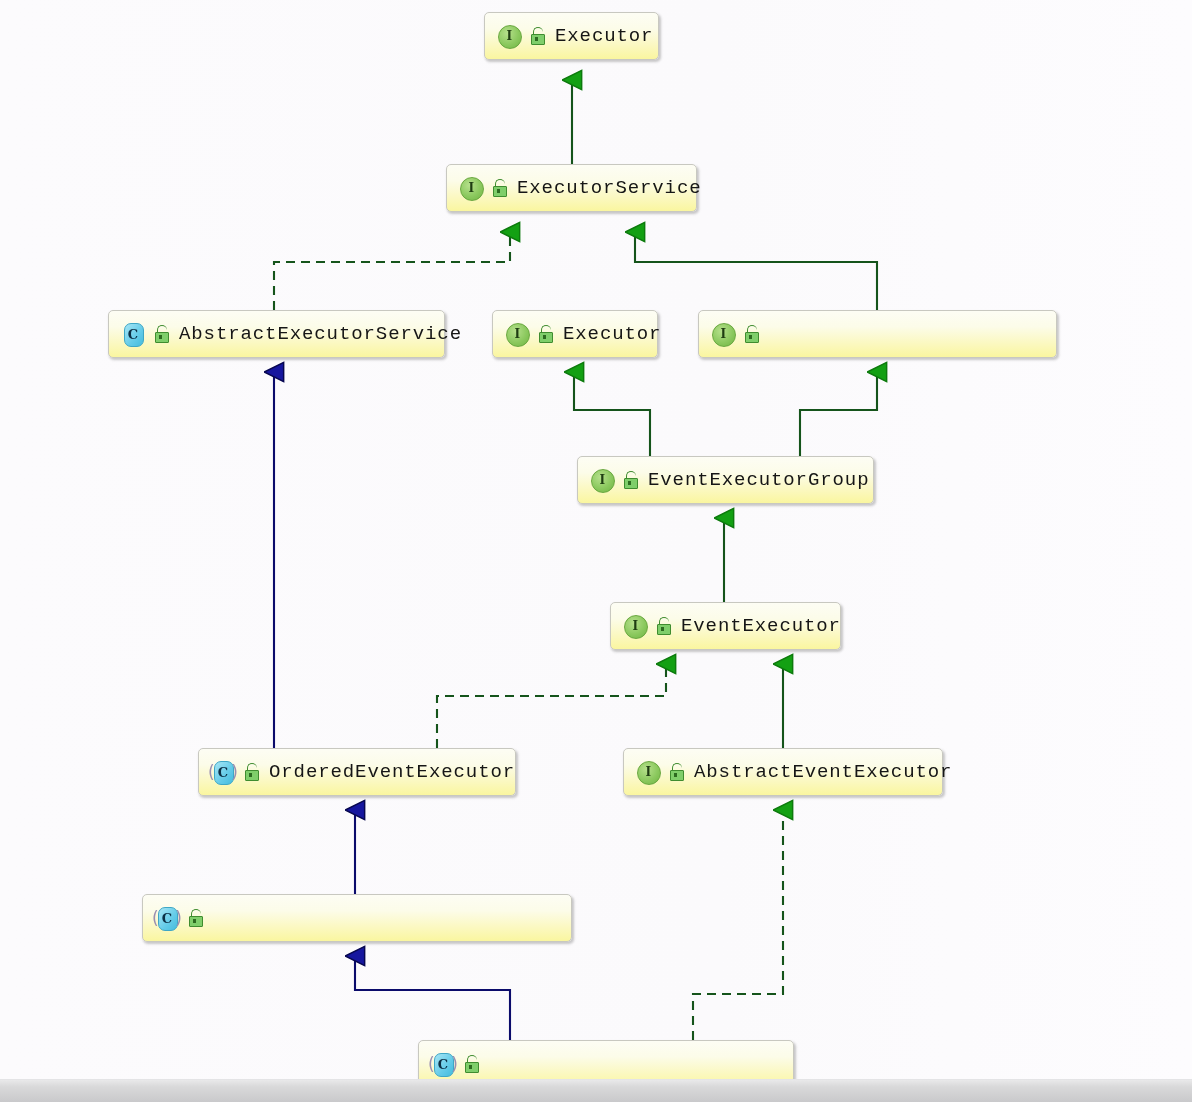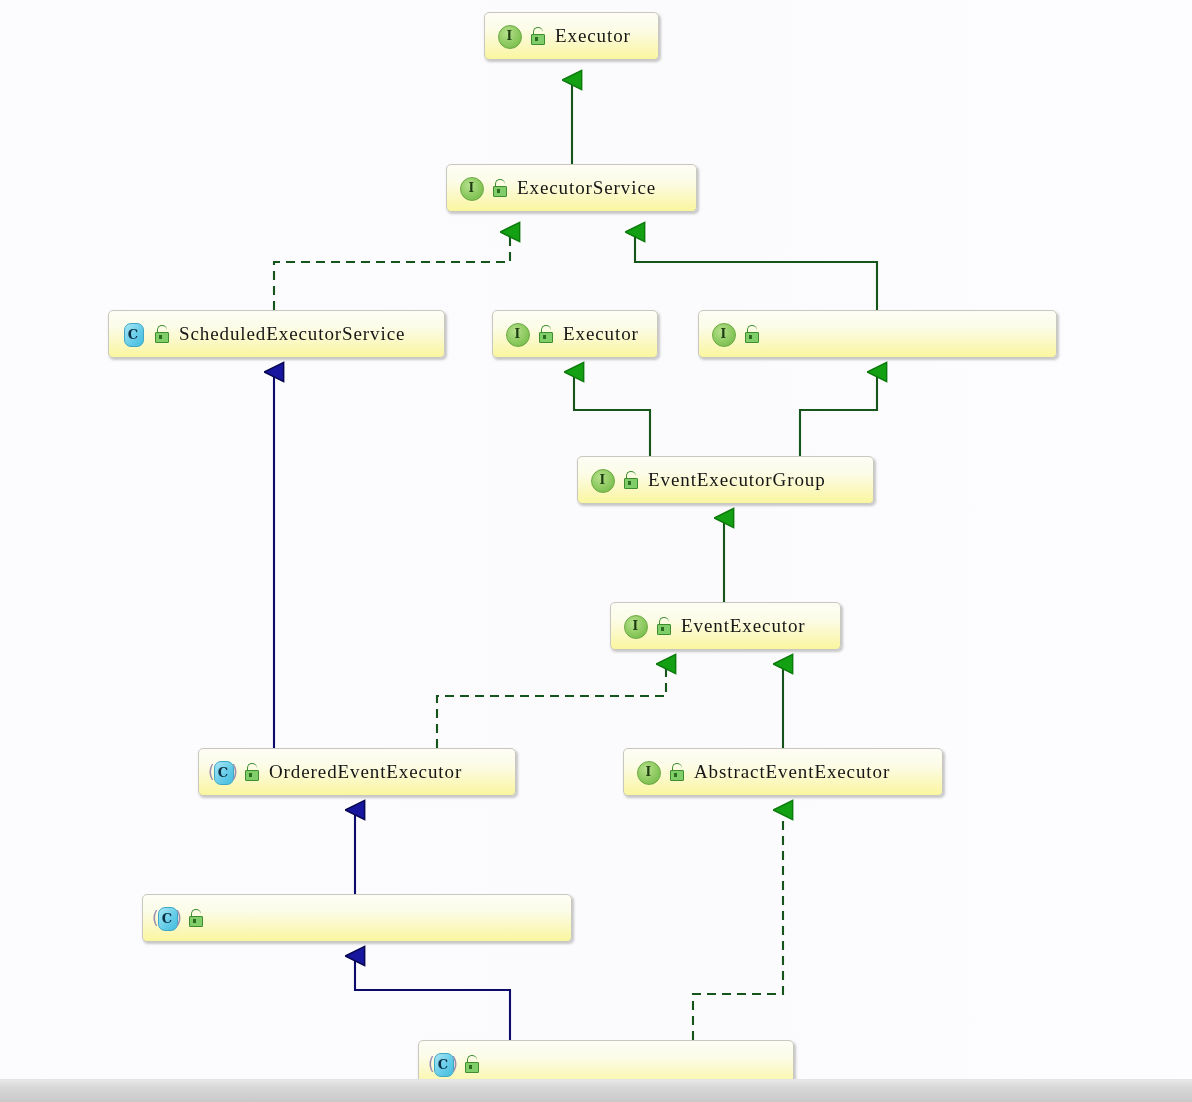--- a/index.html
+++ b/index.html
@@ -97,21 +97,21 @@
     border-bottom: none;
     border-right: none;
     border-radius: 5px 5px 0 0;
   }
   .node-vis-icon .keyhole {
     position: absolute; left: 7px; top: 11px;
     width: 3px; height: 4px;
     background: #2d6b20;
   }
   .node-label {
-    font-family: Liberation Serif, serif;
+    font-family: Liberation Mono, monospace;
     font-size: 19px;
     color: #161616;
     letter-spacing: 0.9px;
   }
   #hscroll-track {
     position: absolute; left: 0; bottom: 0;
     width: 1192px; height: 22px;
     background: linear-gradient(to bottom, #e9e9ea 0%, #d9d9da 30%, #c9c9cb 100%);
     border-top: 1px solid #e4e4e6;
   }
@@ -195,21 +195,21 @@
   <div class="uml-node" style="left:108px; top:310px; width:337px;">
     <span class="node-stereotype-icon ico-class">
       <span class="disc"></span>
       <span class="glyph">C</span>
     </span>
     <span class="node-vis-icon">
       <span class="shackle"></span>
         <span class="body"></span>
         <span class="keyhole"></span>
     </span>
-    <span class="node-label">ScheduledExecutorService</span>
+    <span class="node-label">AbstractExecutorService</span>
   </div>
 
   <div class="uml-node" style="left:492px; top:310px; width:166px;">
     <span class="node-stereotype-icon ico-interface">
       <span class="disc"></span>
       <span class="glyph">I</span>
     </span>
     <span class="node-vis-icon">
       <span class="shackle"></span>
         <span class="body"></span>

